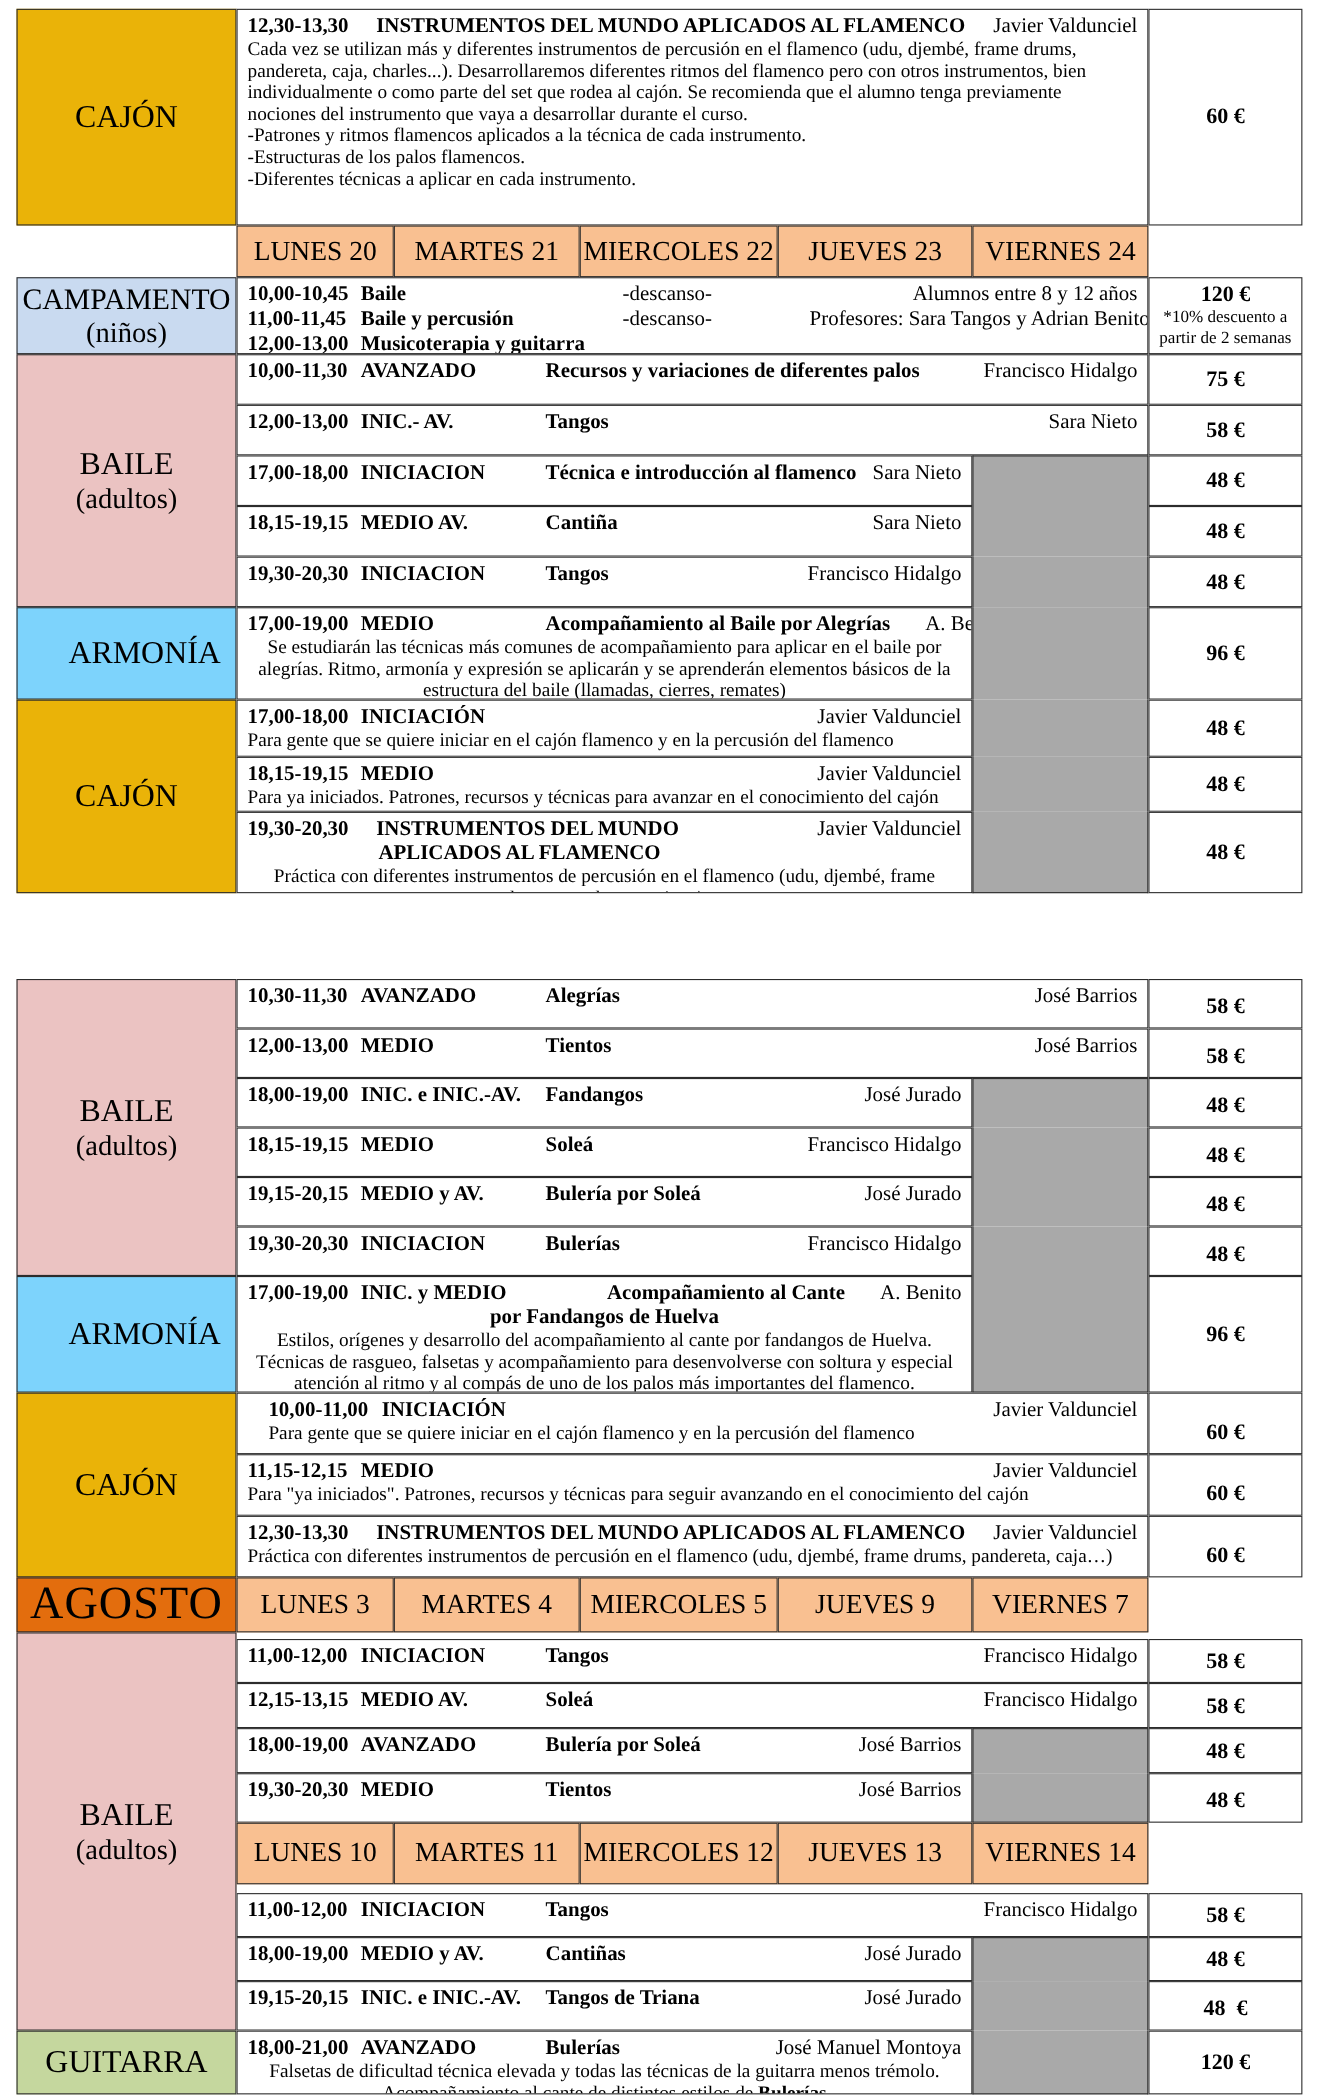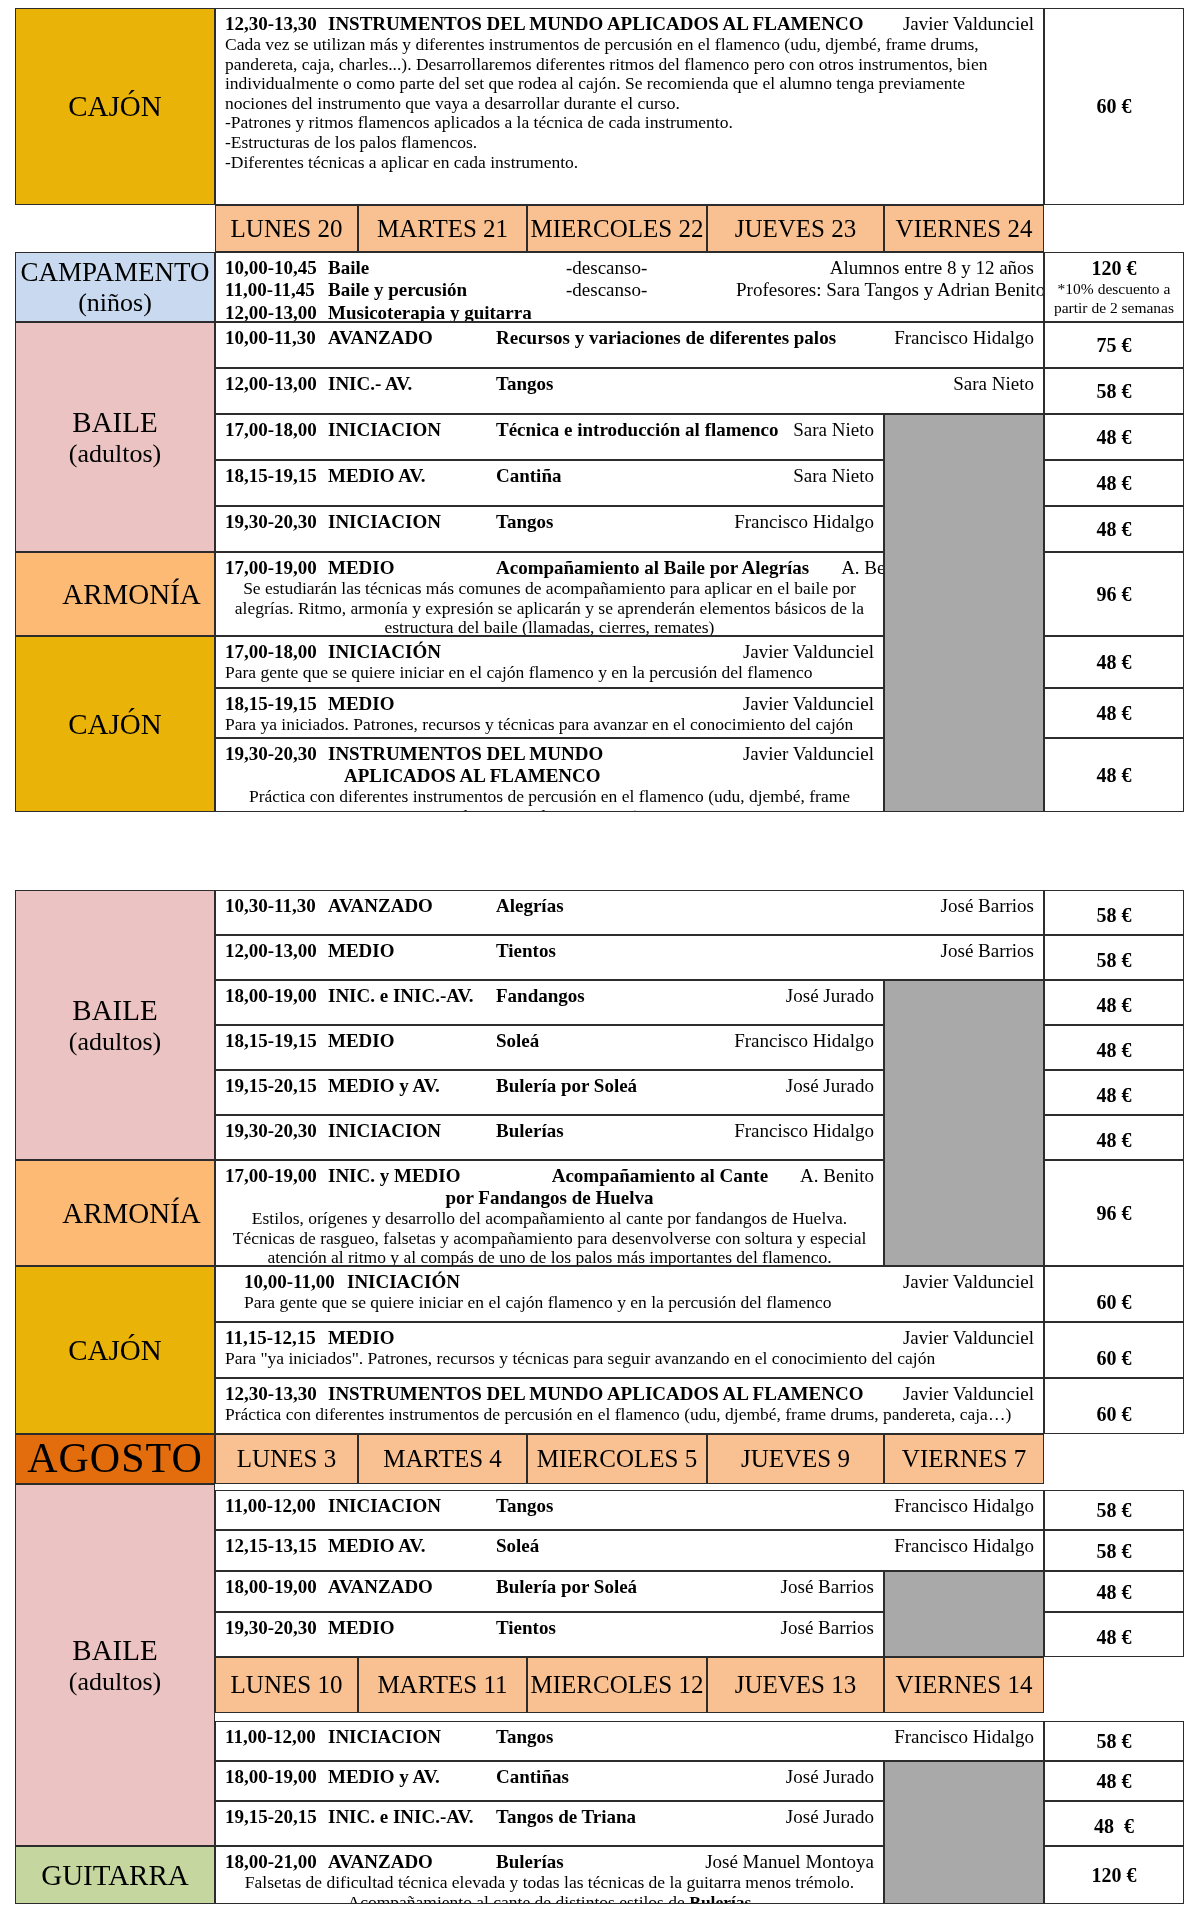--- a/index.html
+++ b/index.html
@@ -9,38 +9,38 @@
       grid-template-columns:200px 669px 160px 140px;}
   .cell{box-sizing:border-box;border:1px solid #2c2c2c;background:#fff;overflow:hidden;}
   
   .cat{grid-column:1;display:flex;flex-direction:column;align-items:center;
        justify-content:center;text-align:center;line-height:1.12;}
   .cat .cat-label{font-size:29px;}
   .cat .cat-sub{font-size:26px;}
   .cat-campamento{background:#C9DAF0;}
   .cat-campamento .cat-label{font-size:27px;}
   .cat-baile{background:#EBC3C2;}
-  .cat-armonia{background:#fdba74;padding-left:33px;}
+  .cat-armonia{background:#7dd3fc;padding-left:33px;}
   .cat-cajon{background:#eab308;}
   .cat-guitarra{background:#C5D79E;}
   .cat-agosto{background:#E36D0D;}
   .cat-agosto .cat-label{font-size:42px;letter-spacing:1px;}
   
   .days{grid-column:2 / span 2;display:flex;align-items:stretch;}
   .day{box-sizing:border-box;border:1px solid #2c2c2c;background:#F9C091;
        display:flex;align-items:center;justify-content:center;font-size:25px;}
   .d0{width:143px;} .d1{width:169px;} .d2{width:180px;} .d3{width:177px;} .d4{width:160px;}
   
   .content{grid-column:2 / span 2;padding:4px 9px 0 9px;font-size:19px;line-height:1.16;}
   .content.narrow{grid-column:2;}
   .line1{display:flex;align-items:baseline;white-space:nowrap;}
   .t{font-weight:bold;min-width:103px;flex-shrink:0;}
   .lvl{font-weight:bold;min-width:168px;flex-shrink:0;}
   .subj{font-weight:bold;}
-  .subj.after-time{}
+  .subj.after-time{margin-left:14px;}
   .push .subj{margin-left:auto;}
   .teach{margin-left:auto;padding-left:14px;font-weight:normal;}
   .push .teach{margin-left:18px;}
   .bold2{font-weight:bold;white-space:nowrap;}
   .bold2.ind-c1c{margin-left:119px;}
   .bold2.ind-armonia2{text-align:center;margin-left:0;}
   .desc{font-size:17.5px;line-height:1.12;white-space:nowrap;}
   .desc.center{text-align:center;}
   
   .camp-line{display:flex;white-space:nowrap;line-height:1.18;align-items:baseline;}

